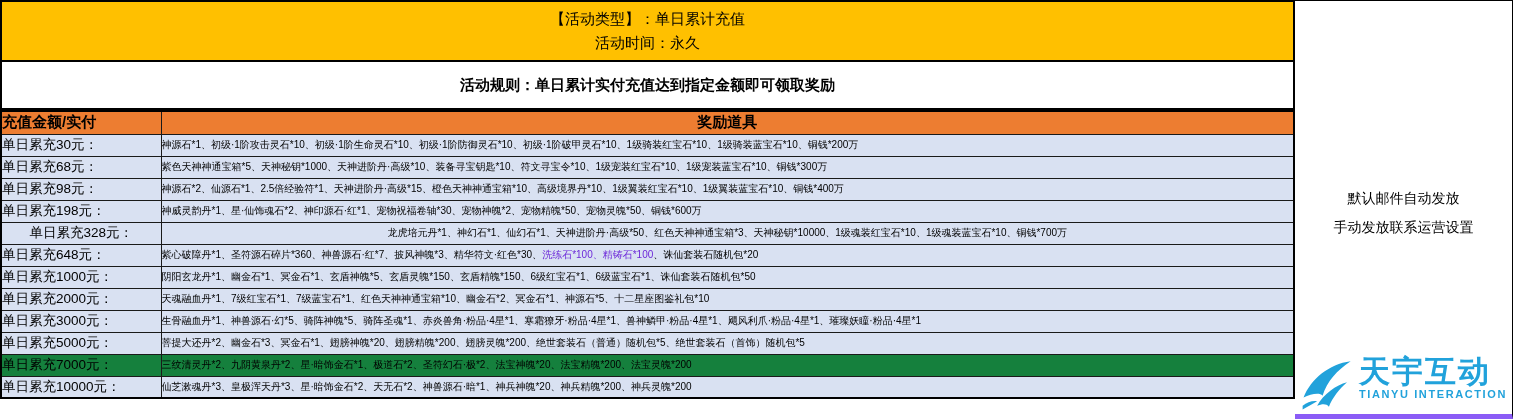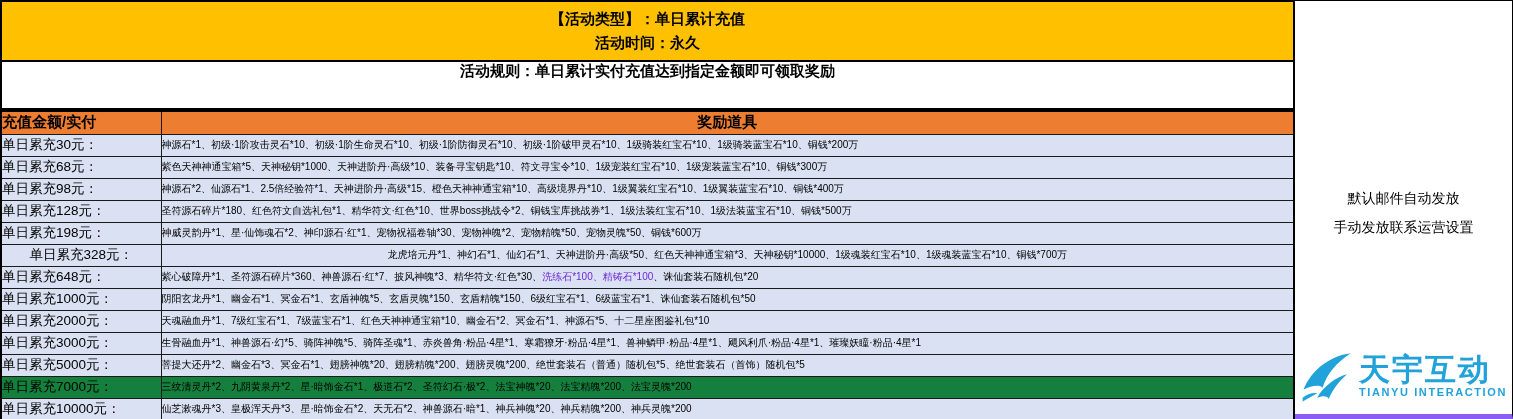--- a/index.html
+++ b/index.html
@@ -5,43 +5,43 @@
   * { box-sizing: border-box; }
   html,body { margin:0; padding:0; background:#fff; }
   .wrap {
     position:relative; width:1513px; height:419px; overflow:hidden;
     font-family:"Liberation Sans","DejaVu Sans",sans-serif; color:#000; background:#fff;
     display:flex;
   }
   .sheet { width:1295px; flex:0 0 1295px; }
   .banner {
     height:62px; border:2px solid #000; display:flex; flex-direction:column;
-    justify-content:center; align-items:center; font-weight:bold; font-size:15px; line-height:24px;
+    justify-content:center; align-items:center; font-weight:normal; font-size:15px; line-height:24px;
   }
   .rule-row {
     height:48px; border:2px solid #000; border-top:none; background:#fff;
-    display:flex; align-items:flex-start; justify-content:center; font-weight:bold; font-size:15px;
+    display:flex; align-items:center; justify-content:center; font-weight:bold; font-size:15px;
   }
   table.grid {
     border-collapse:collapse; width:1295px; table-layout:fixed;
     border:2px solid #000;
   }
   table.grid th, table.grid td { border:1px solid #1a1a1a; padding:0; }
   table.grid thead tr { height:23px; }
   table.grid tbody tr { height:22px; }
   th.col1 { width:160px; text-align:left; padding-left:5px; font-size:15px; font-weight:bold; }
   th.col2 { text-align:center; font-size:15px; font-weight:bold; }
   td.label-cell { padding-left:4px; font-size:13.5px; white-space:nowrap; }
   td.reward-cell { padding-left:5px; font-size:10px; white-space:nowrap; overflow:hidden; }
   .side {
     flex:1; position:relative; background:#fff;
     border-top:1px solid #000; border-right:1px solid #000; border-bottom:5px solid #8b5cf6;
   }
   .notes { position:absolute; top:183px; left:0; right:0; text-align:center; font-size:14px; line-height:29px; }
-  .logo { position:absolute; left:4px; right:0; bottom:9px; display:flex; align-items:center; }
+  .logo { position:absolute; left:4px; right:0; bottom:1px; display:flex; }
   .logo-icon { width:58px; height:58px; flex:0 0 58px; }
   .logo-textblock { margin-left:2px; display:flex; flex-direction:column; }
   .logo-cn { font-size:31px; font-weight:bold; line-height:33px; letter-spacing:2px; }
   .logo-en { font-size:11px; font-weight:bold; letter-spacing:1.6px; line-height:13px; }
 </style>
 </head>
 <body>
 
 <div class="wrap">
 
@@ -67,24 +67,20 @@
             <td class="label-cell">单日累充30元：</td>
             <td class="reward-cell"><span>神源石*1、初级·1阶攻击灵石*10、初级·1阶生命灵石*10、初级·1阶防御灵石*10、初级·1阶破甲灵石*10、1级骑装红宝石*10、1级骑装蓝宝石*10、铜钱*200万</span></td>
           </tr>
           <tr style="background: rgb(217, 225, 242);">
             <td class="label-cell">单日累充68元：</td>
             <td class="reward-cell"><span>紫色天神神通宝箱*5、天神秘钥*1000、天神进阶丹·高级*10、装备寻宝钥匙*10、符文寻宝令*10、1级宠装红宝石*10、1级宠装蓝宝石*10、铜钱*300万</span></td>
           </tr>
           <tr style="background: rgb(217, 225, 242);">
             <td class="label-cell">单日累充98元：</td>
             <td class="reward-cell"><span>神源石*2、仙源石*1、2.5倍经验符*1、天神进阶丹·高级*15、橙色天神神通宝箱*10、高级境界丹*10、1级翼装红宝石*10、1级翼装蓝宝石*10、铜钱*400万</span></td>
-          </tr>
-          <tr style="background: rgb(217, 225, 242);">
-            <td class="label-cell">单日累充128元：</td>
-            <td class="reward-cell"><span>圣符源石碎片*180、红色符文自选礼包*1、精华符文·红色*10、世界boss挑战令*2、铜钱宝库挑战券*1、1级法装红宝石*10、1级法装蓝宝石*10、铜钱*500万</span></td>
           </tr>
           <tr style="background: rgb(217, 225, 242);">
             <td class="label-cell">单日累充198元：</td>
             <td class="reward-cell"><span>神威灵韵丹*1、星·仙饰魂石*2、神印源石·红*1、宠物祝福卷轴*30、宠物神魄*2、宠物精魄*50、宠物灵魄*50、铜钱*600万</span></td>
           </tr>
           <tr style="background: rgb(217, 225, 242); text-align: center;">
             <td class="label-cell">单日累充328元：</td>
             <td class="reward-cell"><span>龙虎培元丹*1、神幻石*1、仙幻石*1、天神进阶丹·高级*50、红色天神神通宝箱*3、天神秘钥*10000、1级魂装红宝石*10、1级魂装蓝宝石*10、铜钱*700万</span></td>
           </tr>
           <tr style="background: rgb(217, 225, 242);">

